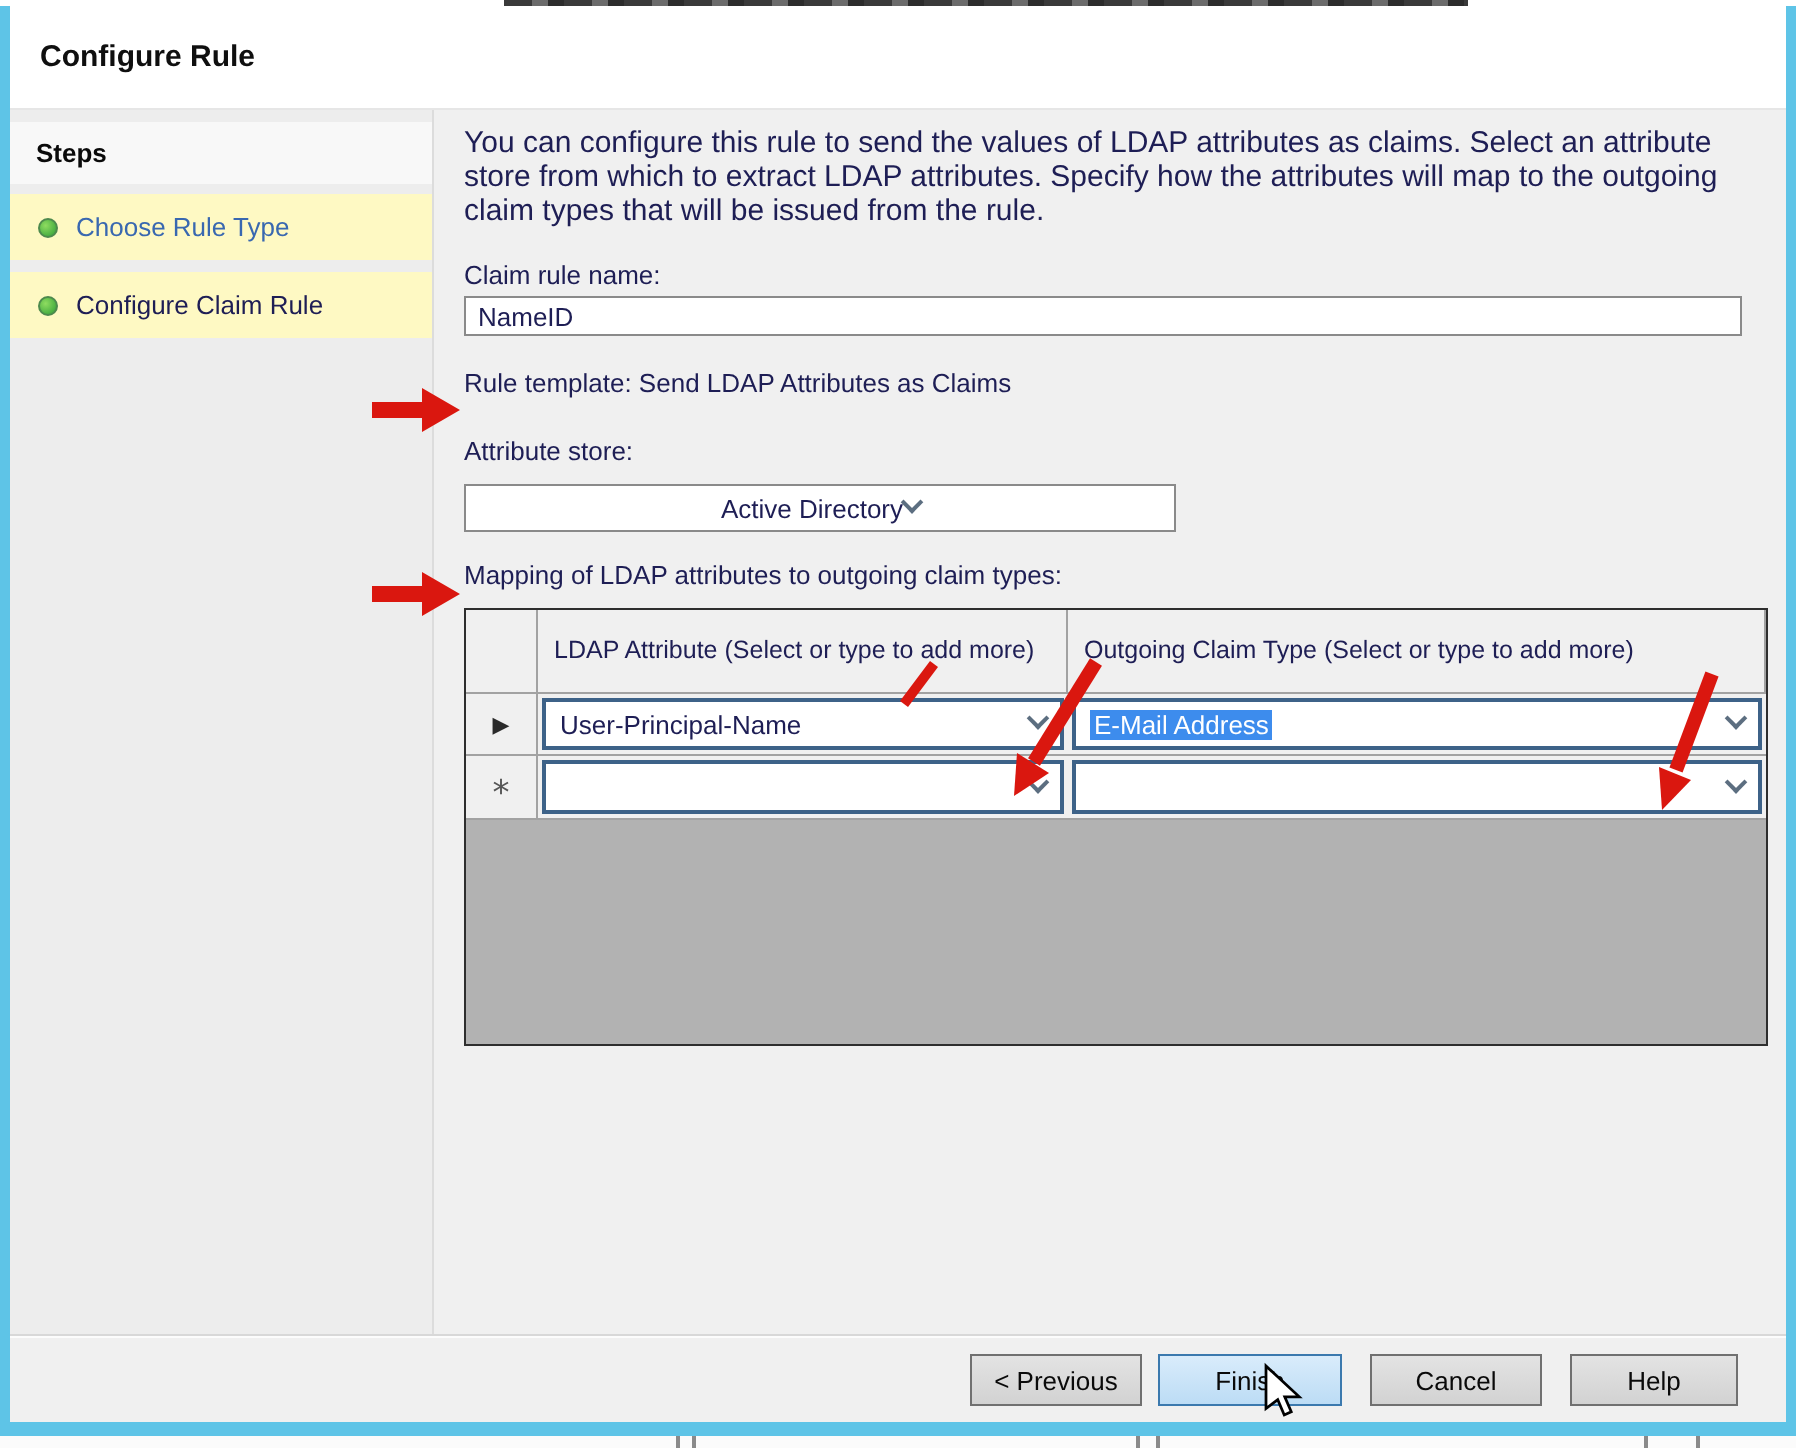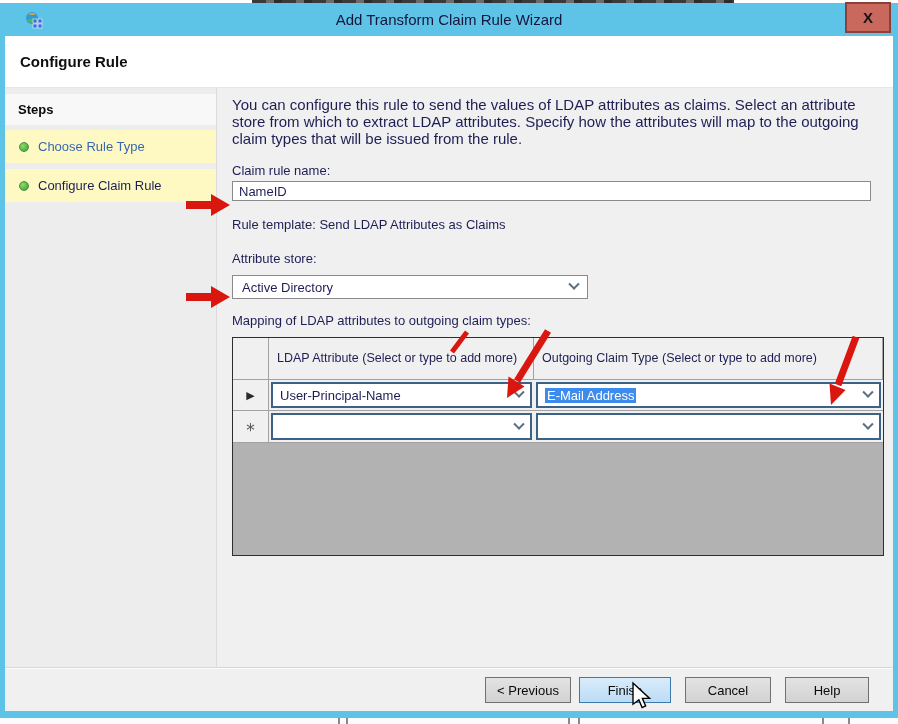--- a/index.html
+++ b/index.html
@@ -37,21 +37,21 @@
   .step-label.link { color:#3968b0; }
 
   .main { flex:1 1 auto; padding:8px 0 0 15px; position:relative; }
   .desc { width:650px; font-size:15px; line-height:17px; color:#1e1e55; margin-bottom:16px; }
   .field-label { font-size:13px; color:#1e1e55; height:16px; margin-bottom:2px; }
   .text-input { display:block; width:639px; height:20px; border:1px solid #8a8a8a; background:#fff;
     font-family:"Liberation Sans",sans-serif; font-size:13px; color:#1e1e55; padding:0 6px; margin-bottom:16px; }
   .static-line { font-size:13px; color:#1e1e55; height:16px; margin-bottom:18px; }
   .attr-label { margin-bottom:8px; }
   .select-box { width:356px; height:24px; border:1px solid #8a8a8a; background:#fff; display:flex;
-    align-items:center; justify-content:space-between; padding:0 9px; font-size:13px; color:#1e1e55; margin-bottom:14px; }
+    align-items:center; justify-content:center; padding:0 9px; font-size:13px; color:#1e1e55; margin-bottom:14px; }
   .chev { width:8px; height:8px; border-right:2px solid #5c6e80; border-bottom:2px solid #5c6e80;
     transform:rotate(45deg) translate(-2px,-2px); flex:0 0 8px; }
   .map-label { margin-bottom:8px; }
 
   .gt { width:652px; height:219px; border:1px solid #2e2e2e; background:#b2b2b2;
     display:grid; grid-template-columns:36px 265px 1fr; grid-template-rows:42px 31px 32px 1fr; }
   .gt-cell { background:#f0f0f0; border-right:1px solid #a2a2a2; border-bottom:1px solid #a2a2a2; }
   .gt-head { font-size:12.5px; color:#1e1e55; padding:3px 8px; display:flex; align-items:center; line-height:15px; }
   .gt-ind { display:flex; align-items:center; justify-content:center; font-family:"DejaVu Sans",sans-serif; color:#2a2a2a; }
   .gt-ind.row1 { font-size:11px; }
@@ -73,35 +73,20 @@
 
   .overlay { position:absolute; inset:0; width:898px; height:724px; pointer-events:none; z-index:40; }
 </style>
 </head>
 <body>
 
 <div class="top-sliver"></div>
 
 <div class="dialog">
 
-  <div class="titlebar">
-    <span class="app-icon">
-      <svg width="18" height="18" viewBox="0 0 18 18">
-        <circle cx="7" cy="7" r="6" fill="#2e9bd6"></circle>
-        <path d="M2 9 A6 6 0 0 0 12 9 Q8 6 2 9 Z" fill="#5db54a"></path>
-        <path d="M3 3 Q7 1 11 3 Q8 5 3 3 Z" fill="#e8a33d"></path>
-        <rect x="8" y="8" width="4" height="4" fill="#3a6fd8" stroke="#dfe9ff" stroke-width="0.7"></rect>
-        <rect x="13" y="8" width="4" height="4" fill="#3a6fd8" stroke="#dfe9ff" stroke-width="0.7"></rect>
-        <rect x="8" y="13" width="4" height="4" fill="#3a6fd8" stroke="#dfe9ff" stroke-width="0.7"></rect>
-        <rect x="13" y="13" width="4" height="4" fill="#3a6fd8" stroke="#dfe9ff" stroke-width="0.7"></rect>
-      </svg>
-    </span>
-    <span class="win-title">Add Transform Claim Rule Wizard</span>
-    <button class="close-btn">X</button>
-  </div>
 
   <div class="heading-strip">
     <h1>Configure Rule</h1>
   </div>
 
   <div class="body-row">
     <div class="sidebar">
       <div class="steps-heading">Steps</div>
       <div class="step-item">
         <span class="step-dot"></span>

